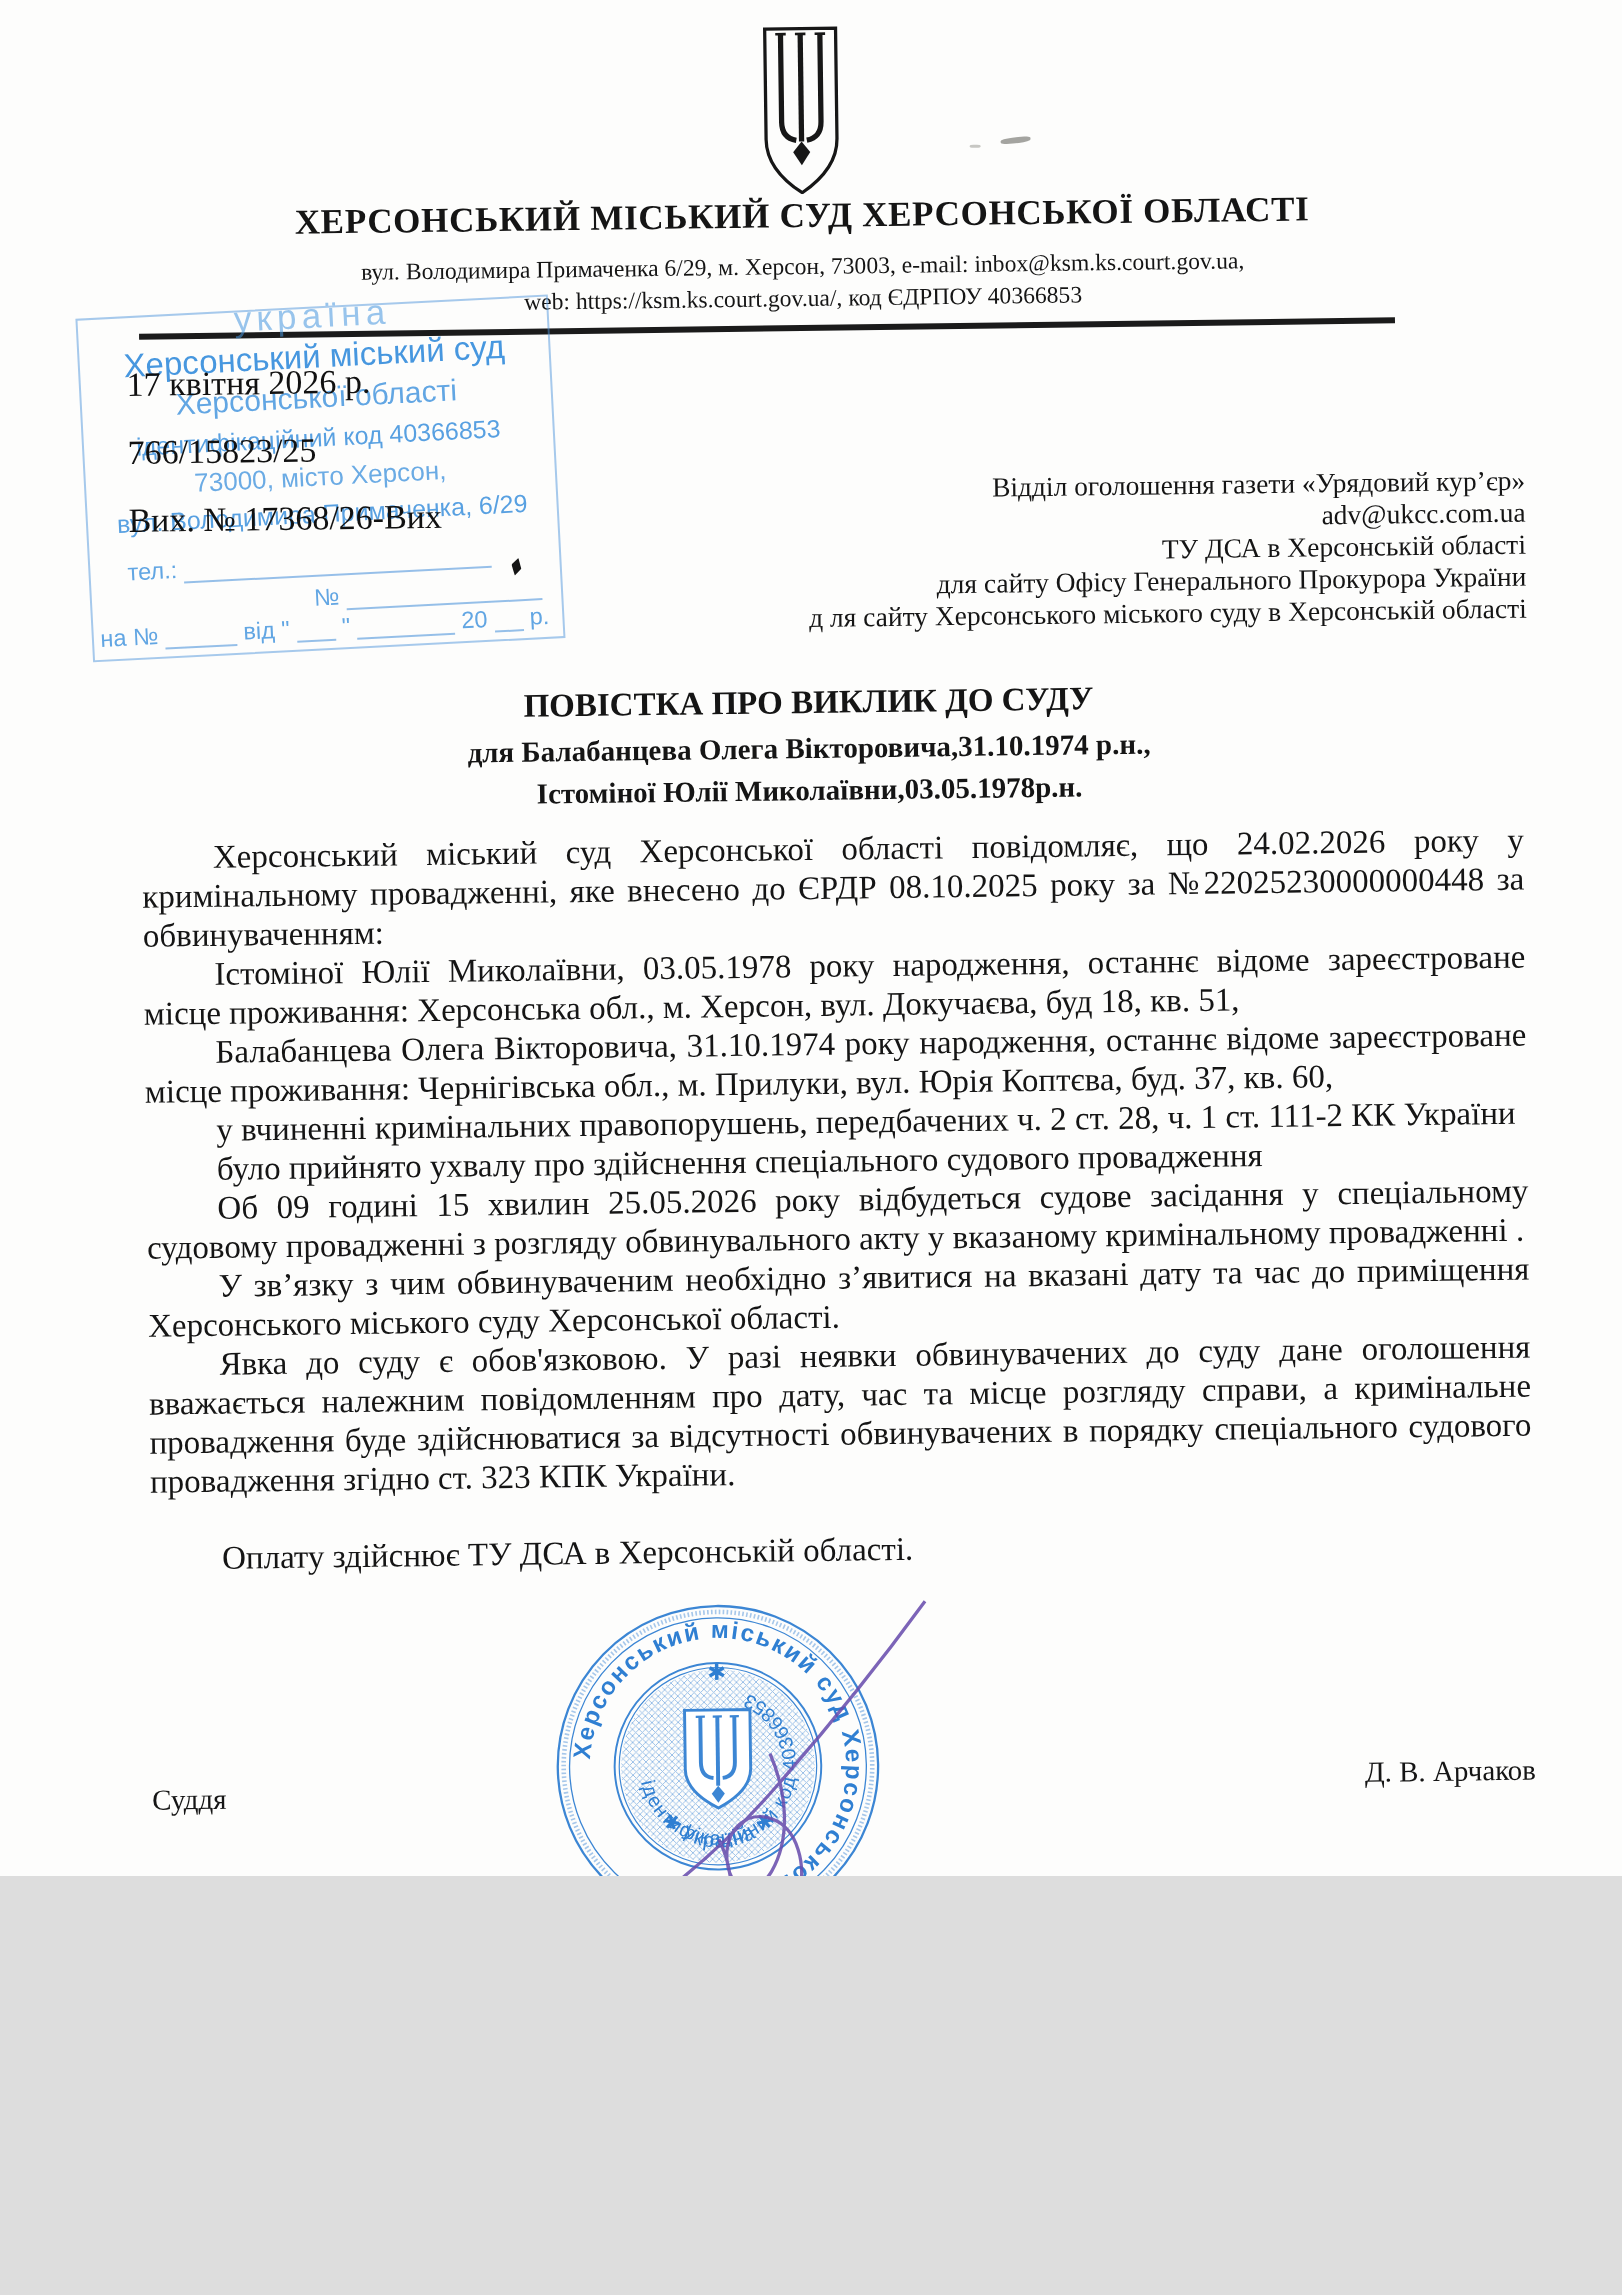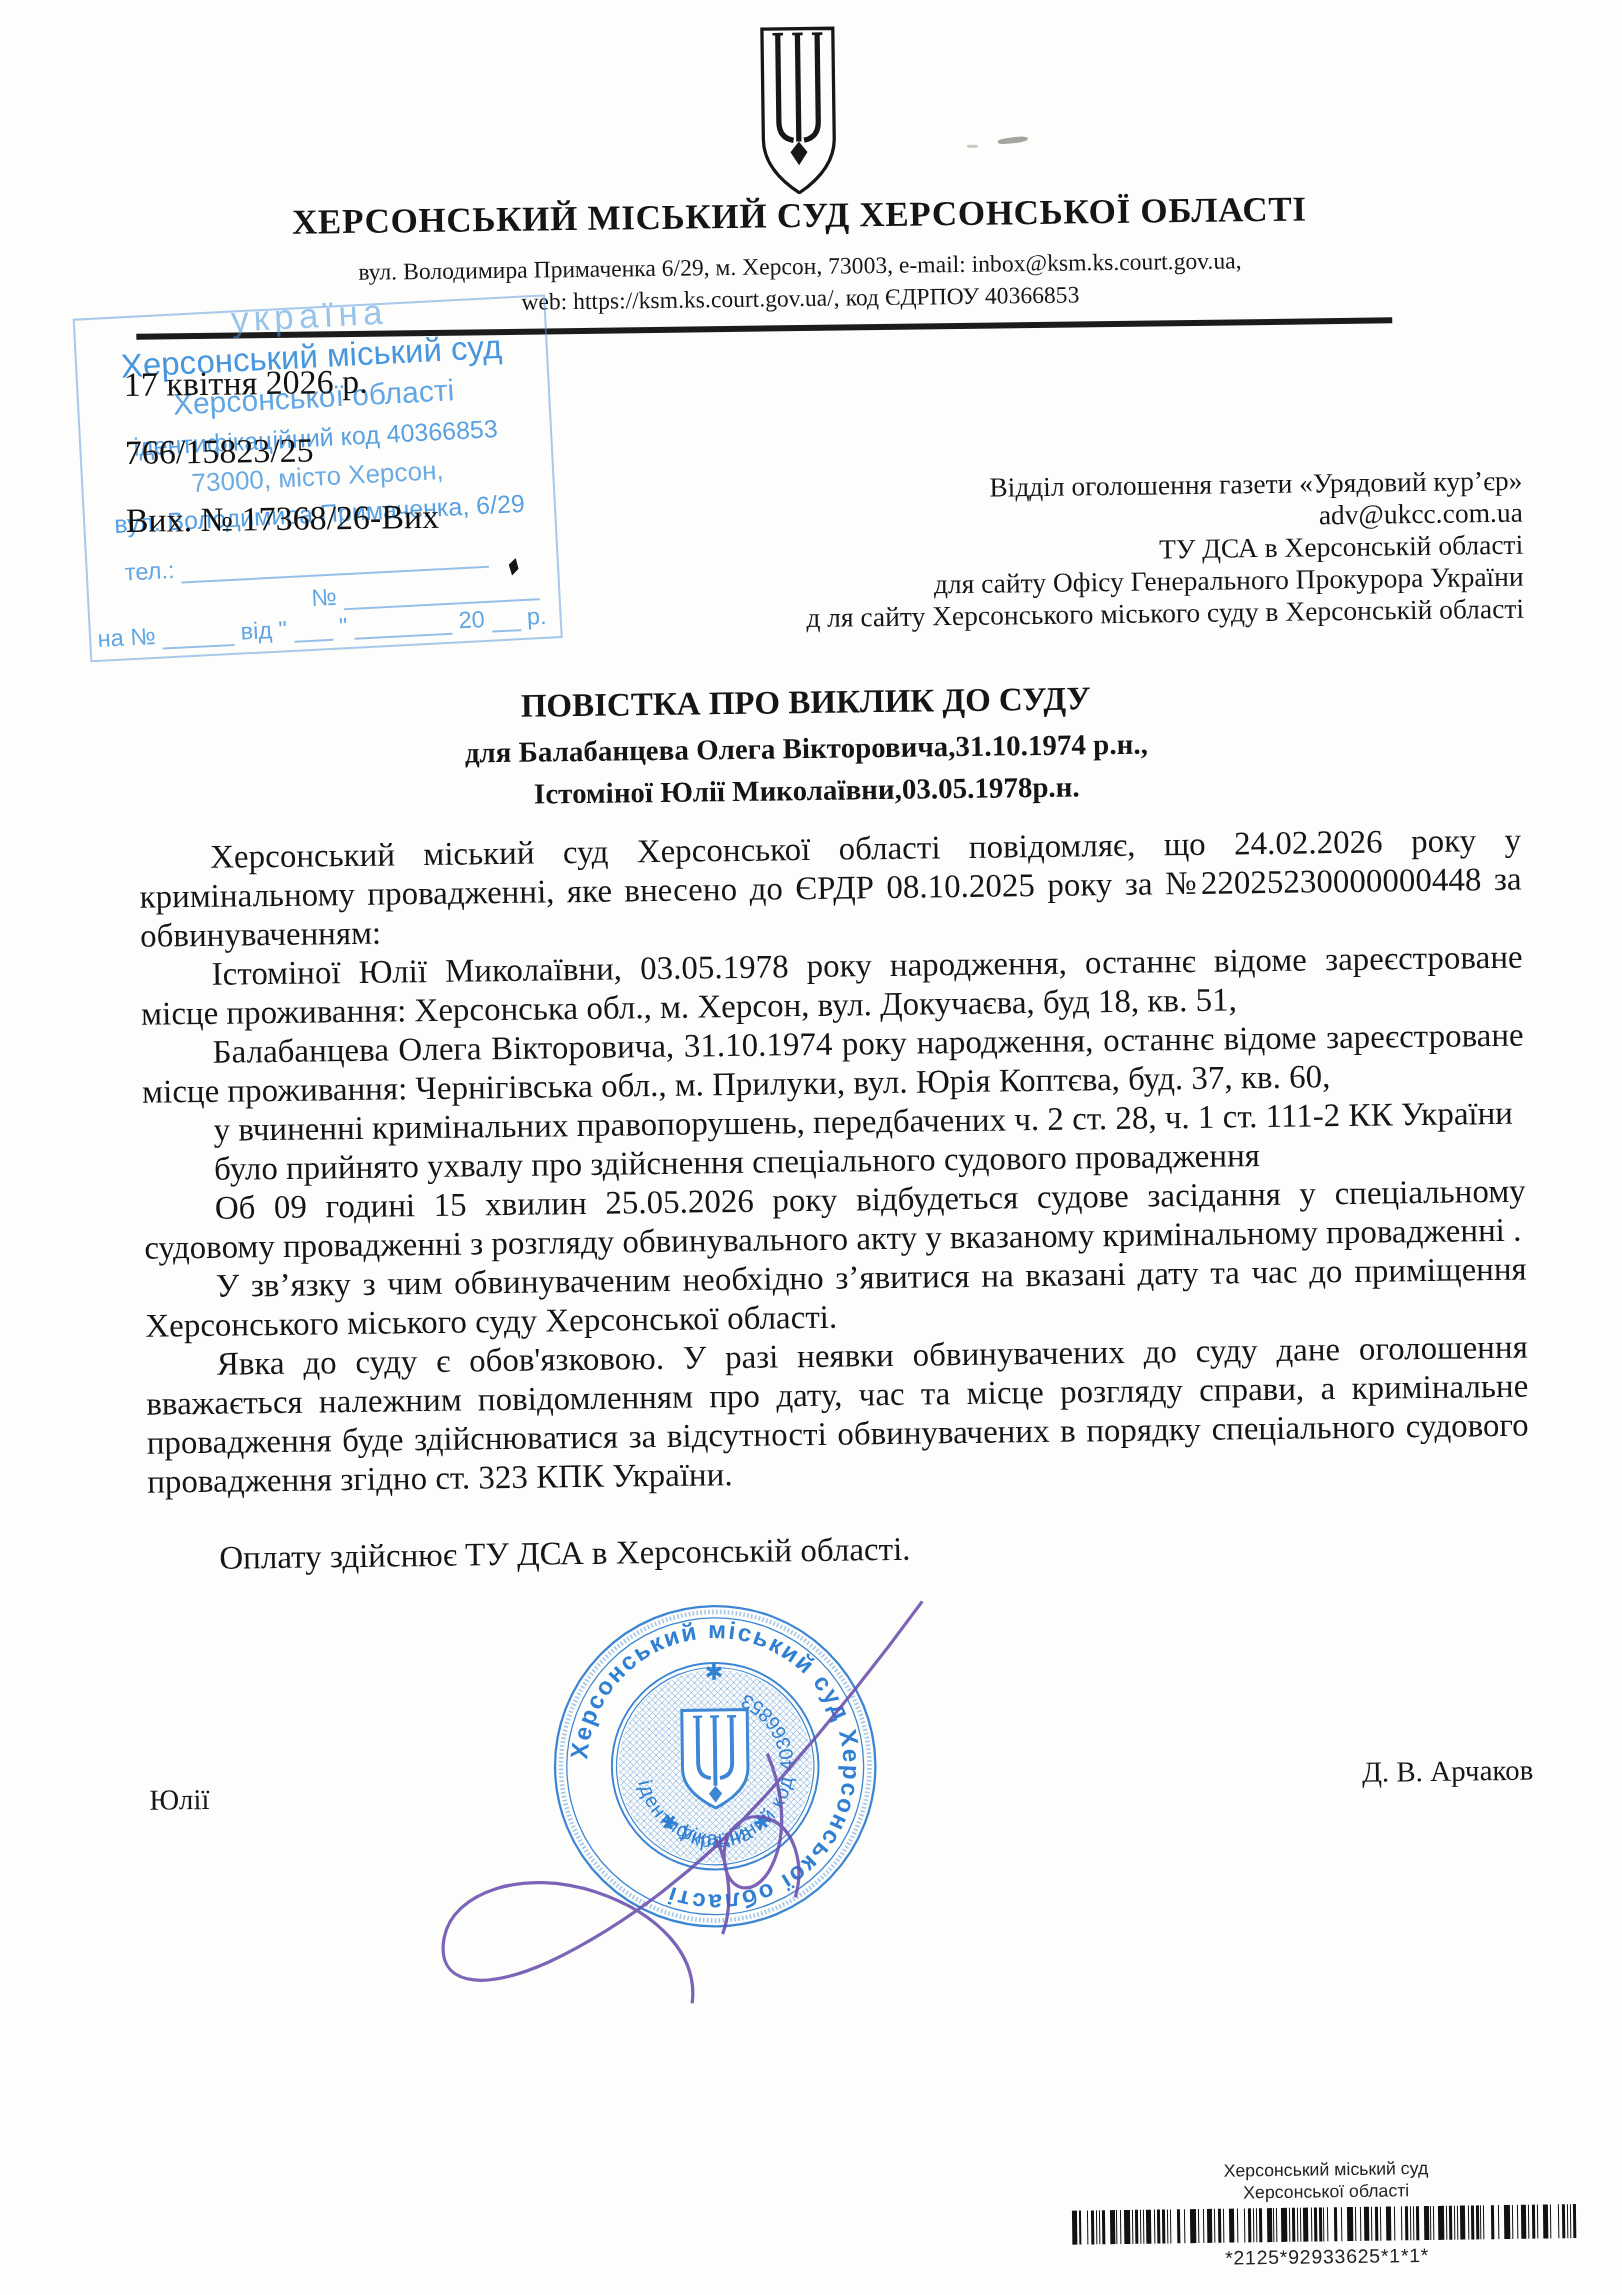--- a/index.html
+++ b/index.html
@@ -1,16 +1,16 @@
 <!DOCTYPE html>
 <html lang="uk" style="font-size:10.5px"><head>
 <meta charset="utf-8">
 <style>
   html,body{margin:0;padding:0;background:#ddd;}
-  #page{position:relative;width:1623px;height:2295px;background:#fdfdfc;overflow:hidden;
+  #page{position:relative;width:1623px;height:1876px;background:#fdfdfc;overflow:hidden;
         font-family:"Liberation Serif",serif;color:#151515;}
   .skew{position:absolute;inset:0;transform:rotate(-0.75deg);}
 
   
   .emblem{position:absolute;left:763px;top:26px;}
   .court-name{position:absolute;top:196px;left:0;width:100%;text-align:center;
               font-size:35px;font-weight:bold;letter-spacing:0.7px;}
   .addr-line{position:absolute;top:253px;left:0;width:100%;text-align:center;font-size:23.6px;}
   .web-line{position:absolute;top:285px;left:0;width:100%;text-align:center;font-size:23.6px;}
   .rule{position:absolute;left:147px;top:325px;width:1256px;height:5.9px;background:#1b1b1b;}
@@ -149,21 +149,21 @@
       <p>Істоміної Юлії Миколаївни, 03.05.1978 року народження, останнє відоме зареєстроване місце проживання: Херсонська обл., м. Херсон, вул. Докучаєва, буд 18, кв. 51,</p>
       <p>Балабанцева Олега Вікторовича, 31.10.1974 року народження, останнє відоме зареєстроване місце проживання: Чернігівська обл., м. Прилуки, вул. Юрія Коптєва, буд. 37, кв. 60,</p>
       <p class="oneline">у вчиненні кримінальних правопорушень, передбачених ч. 2 ст. 28, ч. 1 ст. 111-2 КК України</p>
       <p class="oneline">було прийнято ухвалу про здійснення спеціального судового провадження</p>
       <p>Об 09 годині 15 хвилин  25.05.2026 року відбудеться судове засідання у спеціальному судовому провадженні з розгляду обвинувального акту у вказаному кримінальному провадженні .</p>
       <p>У зв’язку з  чим обвинуваченим необхідно з’явитися на вказані дату та час до приміщення Херсонського міського суду Херсонської області.</p>
       <p>Явка до суду є обов'язковою. У разі неявки обвинувачених до суду дане оголошення вважається належним повідомленням про дату, час та місце розгляду справи, а кримінальне провадження буде здійснюватися за відсутності обвинувачених в порядку спеціального судового провадження згідно ст. 323 КПК України.</p>
       <p class="gap-top">Оплату здійснює ТУ ДСА в Херсонській області.</p>
     </div>
 
-    <div class="judge-role">Юлії</div>
+    <div class="judge-role">Суддя</div>
     <div class="judge-name">Д. В. Арчаков</div>
 
     <svg class="round-stamp" width="589" height="523" viewBox="0 0 900 800">
       <defs>
         <pattern id="hh" width="10" height="10" patternUnits="userSpaceOnUse">
           <path d="M0 0 L10 10 M10 0 L0 10" stroke="#3c86d4" stroke-width="1.4" opacity="0.55"></path>
         </pattern>
         <path id="ringPath" d="M284,318 a196,196 0 1,1 392,0 a196,196 0 1,1 -392,0" fill="none"></path>
         <path id="codePath" d="M360,318 a120,120 0 1,0 240,0 a120,120 0 1,0 -240,0" fill="none"></path>
         <path id="uaPath" d="M385,392 A115,115 0 0 0 575,392" fill="none"></path>

